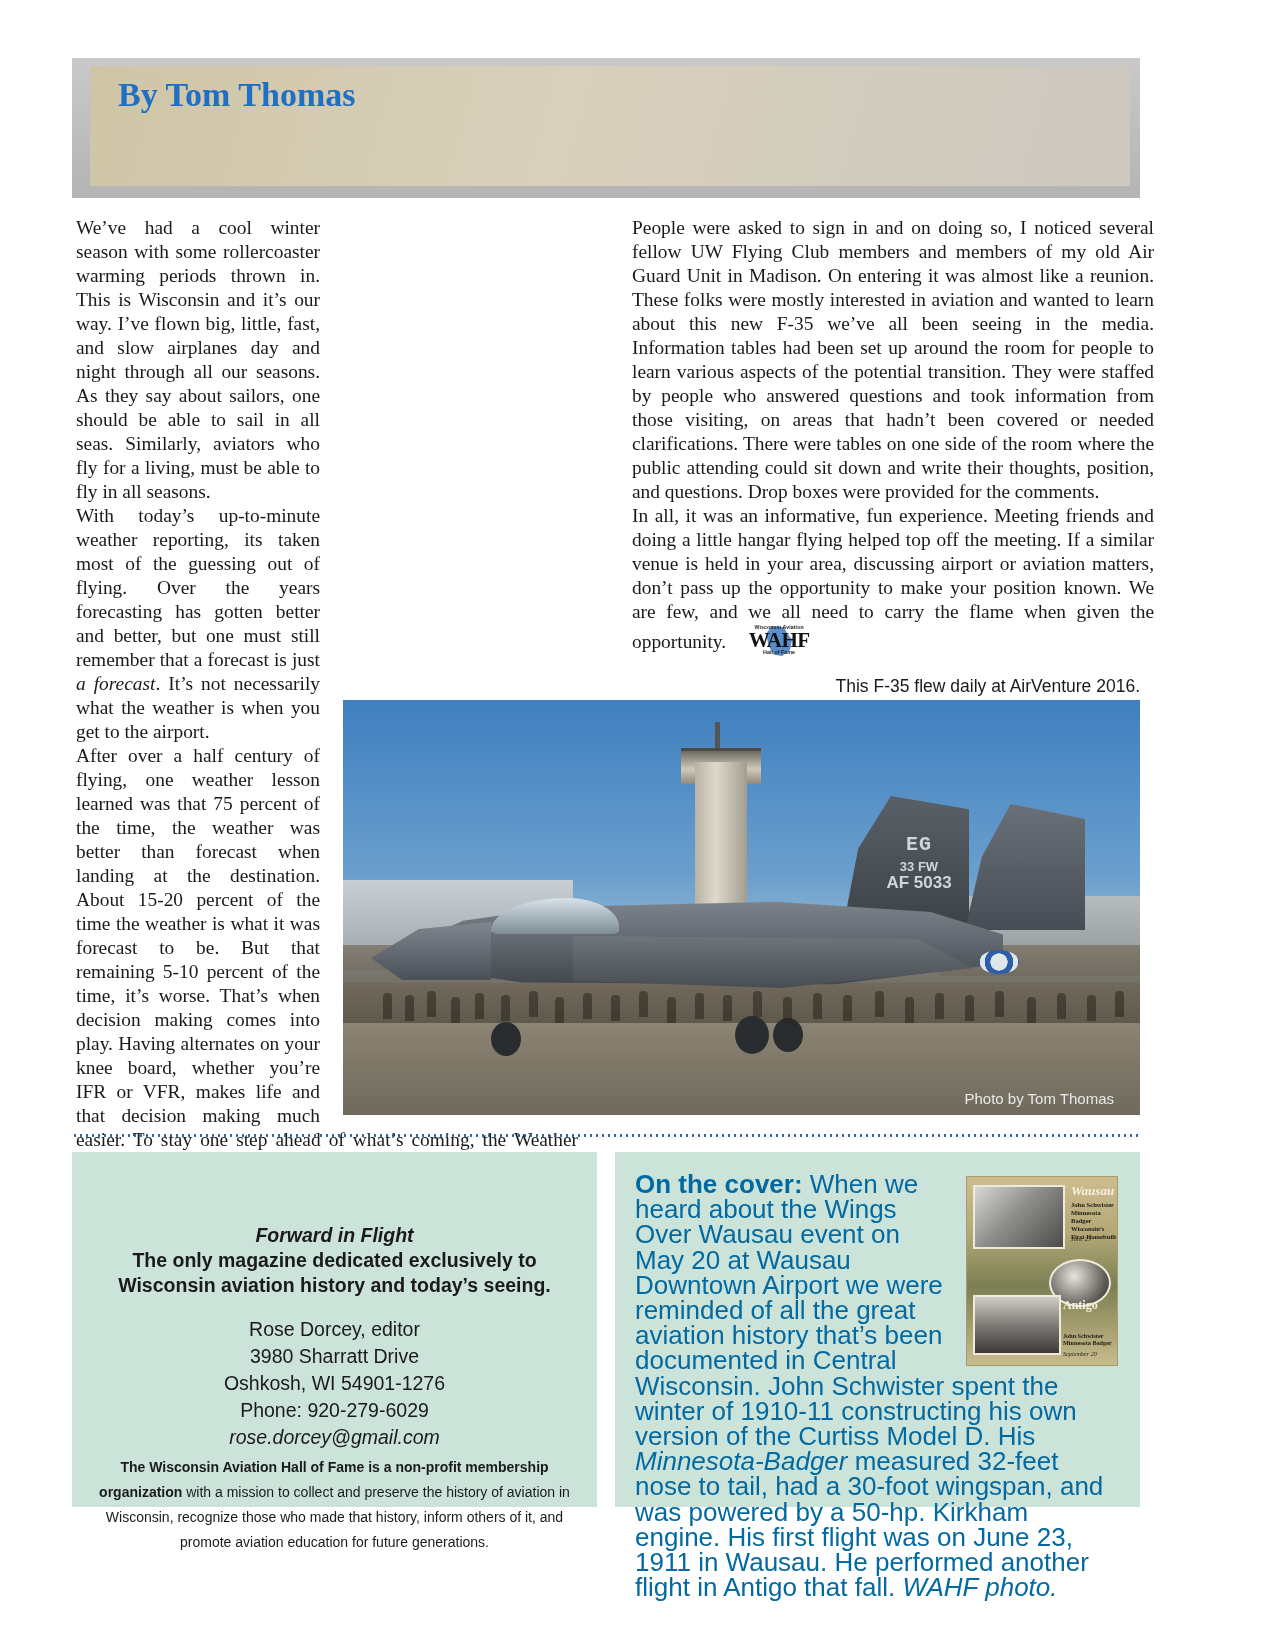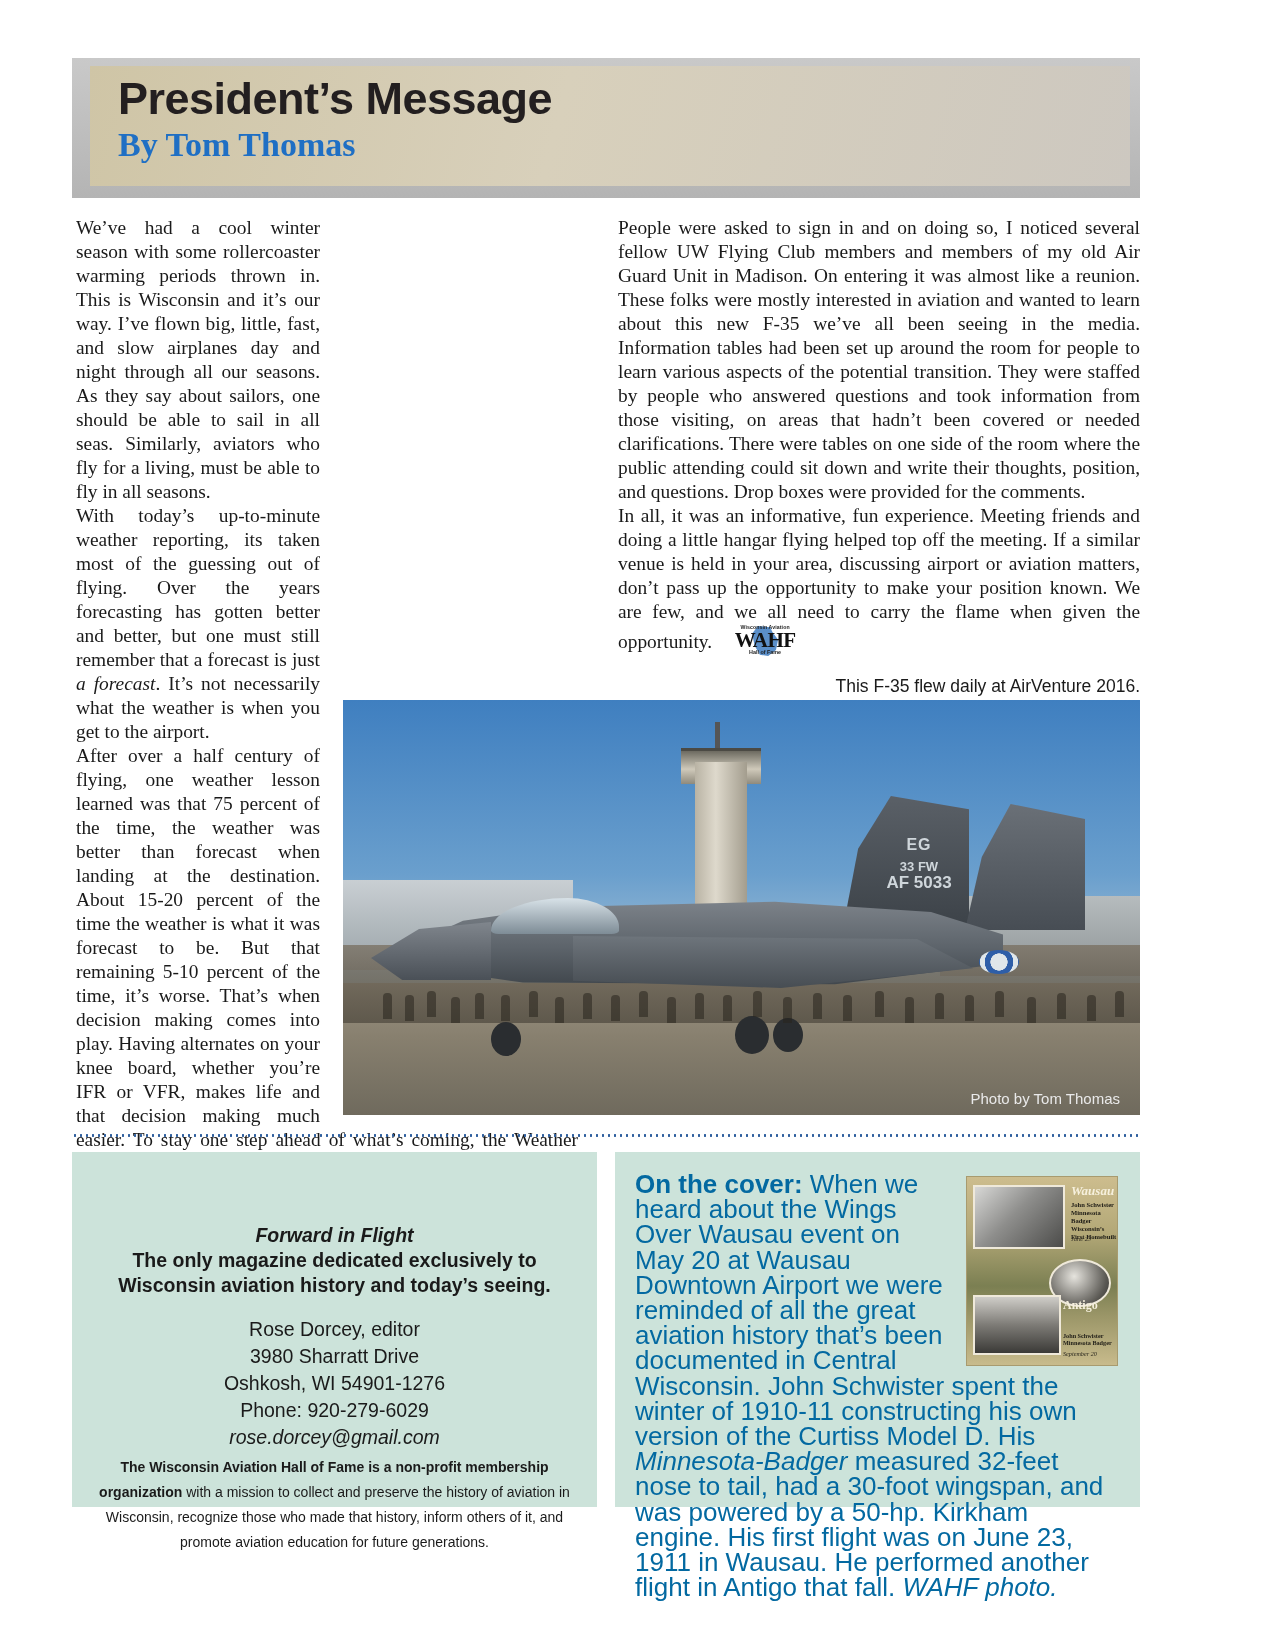--- a/index.html
+++ b/index.html
@@ -64,21 +64,21 @@
   }
   
   .photo-spacer {
     float: right;
     width: 258px;
     height: 420px;
     shape-outside: none;
     margin-top: 474px;
   }
   .col-right {
-    left: 618px; top: 216px;
+    left: 632px; top: 216px;
     width: 522px;
   }
   .indent { text-indent: 38px; }
 
   
   .wahf {
     display: inline-block;
     position: relative;
     width: 78px; height: 34px;
     vertical-align: -10px;
@@ -212,39 +212,39 @@
     width: 120px; height: 126px;
     background: linear-gradient(180deg,#6a7077,#474d54);
     clip-path: polygon(38% 0%, 100% 12%, 100% 100%, 0% 100%, 14% 42%);
   }
   .tail-mark {
     position: absolute; left: 530px; top: 132px;
     width: 92px; text-align: center;
     font-family: "Liberation Sans", sans-serif;
     font-weight: bold; color: #cfd6db;
   }
-  .tail-eg { font-size: 16px; line-height: 26px; letter-spacing: 1px; }
+  .tail-eg { font-size: 20px; line-height: 26px; letter-spacing: 1px; font-family: Liberation Mono, monospace; }
   .tail-fw { font-size: 13px; line-height: 17px; }
   .tail-num { font-size: 17px; line-height: 16px; }
   .jet-roundel {
     position: absolute; left: 636px; top: 250px;
     width: 40px; height: 24px;
     background: radial-gradient(circle at 50% 50%, #dfe6ea 0 36%, #2e5ea8 38% 60%, #dfe6ea 62% 80%, #2e5ea8 82%);
     border-radius: 50%;
   }
   .gear {
     position: absolute;
     background: #2a2d30;
     border-radius: 50%;
   }
   .gear1 { left: 148px; top: 322px; width: 30px; height: 34px; }
   .gear2 { left: 392px; top: 316px; width: 34px; height: 38px; }
   .gear3 { left: 430px; top: 318px; width: 30px; height: 34px; }
   .ph-credit {
-    position: absolute; right: 20px; bottom: 8px;
+    position: absolute; right: 26px; bottom: 8px;
     font-family: "Liberation Sans", sans-serif;
     font-size: 15px;
     color: #e9e9e9;
   }
   
   .crowd i {
     position: absolute;
     display: block;
     width: 9px; height: 26px;
     background: rgba(40,36,30,.55);
@@ -370,21 +370,20 @@
     font-family: "Liberation Serif", serif;
     font-style: italic; font-size: 6.2px; color: #2a271e;
   }
 </style>
 </head>
 <body>
 
 <div class="header-wrap">
   <div class="header-shadow"></div>
   <div class="header-band">
-    <div class="header-title">President’s Message</div>
     <div class="header-sub">By Tom Thomas</div>
   </div>
 </div>
 
 <div class="col col-left">
   <div class="photo-spacer"></div>
   <p>We’ve had a cool winter season with some rollercoaster warming periods thrown in. This is Wisconsin and it’s our way. I’ve flown big, little, fast, and slow airplanes day and night through all our seasons. As they say about sailors, one should be able to sail in all seas. Similarly, aviators who fly for a living, must be able to fly in all seasons.</p>
   <p class="indent"><span>With today’s up-to-minute weather reporting, its taken most of the guessing out of flying. Over the years forecasting has gotten better and better, but one must still remember that a forecast is just </span><i>a forecast</i><span>. It’s not necessarily what the weather is when you get to the airport.</span></p>
   <p class="indent">After over a half century of flying, one weather lesson learned was that 75 percent of the time, the weather was better than forecast when landing at the destination. About 15-20 percent of the time the weather is what it was forecast to be. But that remaining 5-10 percent of the time, it’s worse. That’s when decision making comes into play. Having alternates on your knee board, whether you’re IFR or VFR, makes life and that decision making much easier. To stay one step ahead of what’s coming, the Weather Channel gets a lot of air time back at the homestead. My children referred to it as “Dad’s Movie Channel.” In the end, the final decision comes after talking to Flight Service. Over time, every pilot becomes a meteorologist, but not every meteorologist becomes a pilot. Wrapping this up by saying ‘Fly Safe’ and don’t forget to look out the window.</p>
   <p class="indent">In the first week in March a Public Meeting was held at the Crown Plaza Hotel in Madison on East Washington Avenue. Its purpose was to discuss and obtain comments on the potential environmental impact of replacing the Madison Air Guard Unit’s F-16s with F-35s. It was well attended and driving there, I was reminded that we were in Madison. Yes, there were protesters out in front of the building with signs protesting the potential advent of the F-35.</p>

